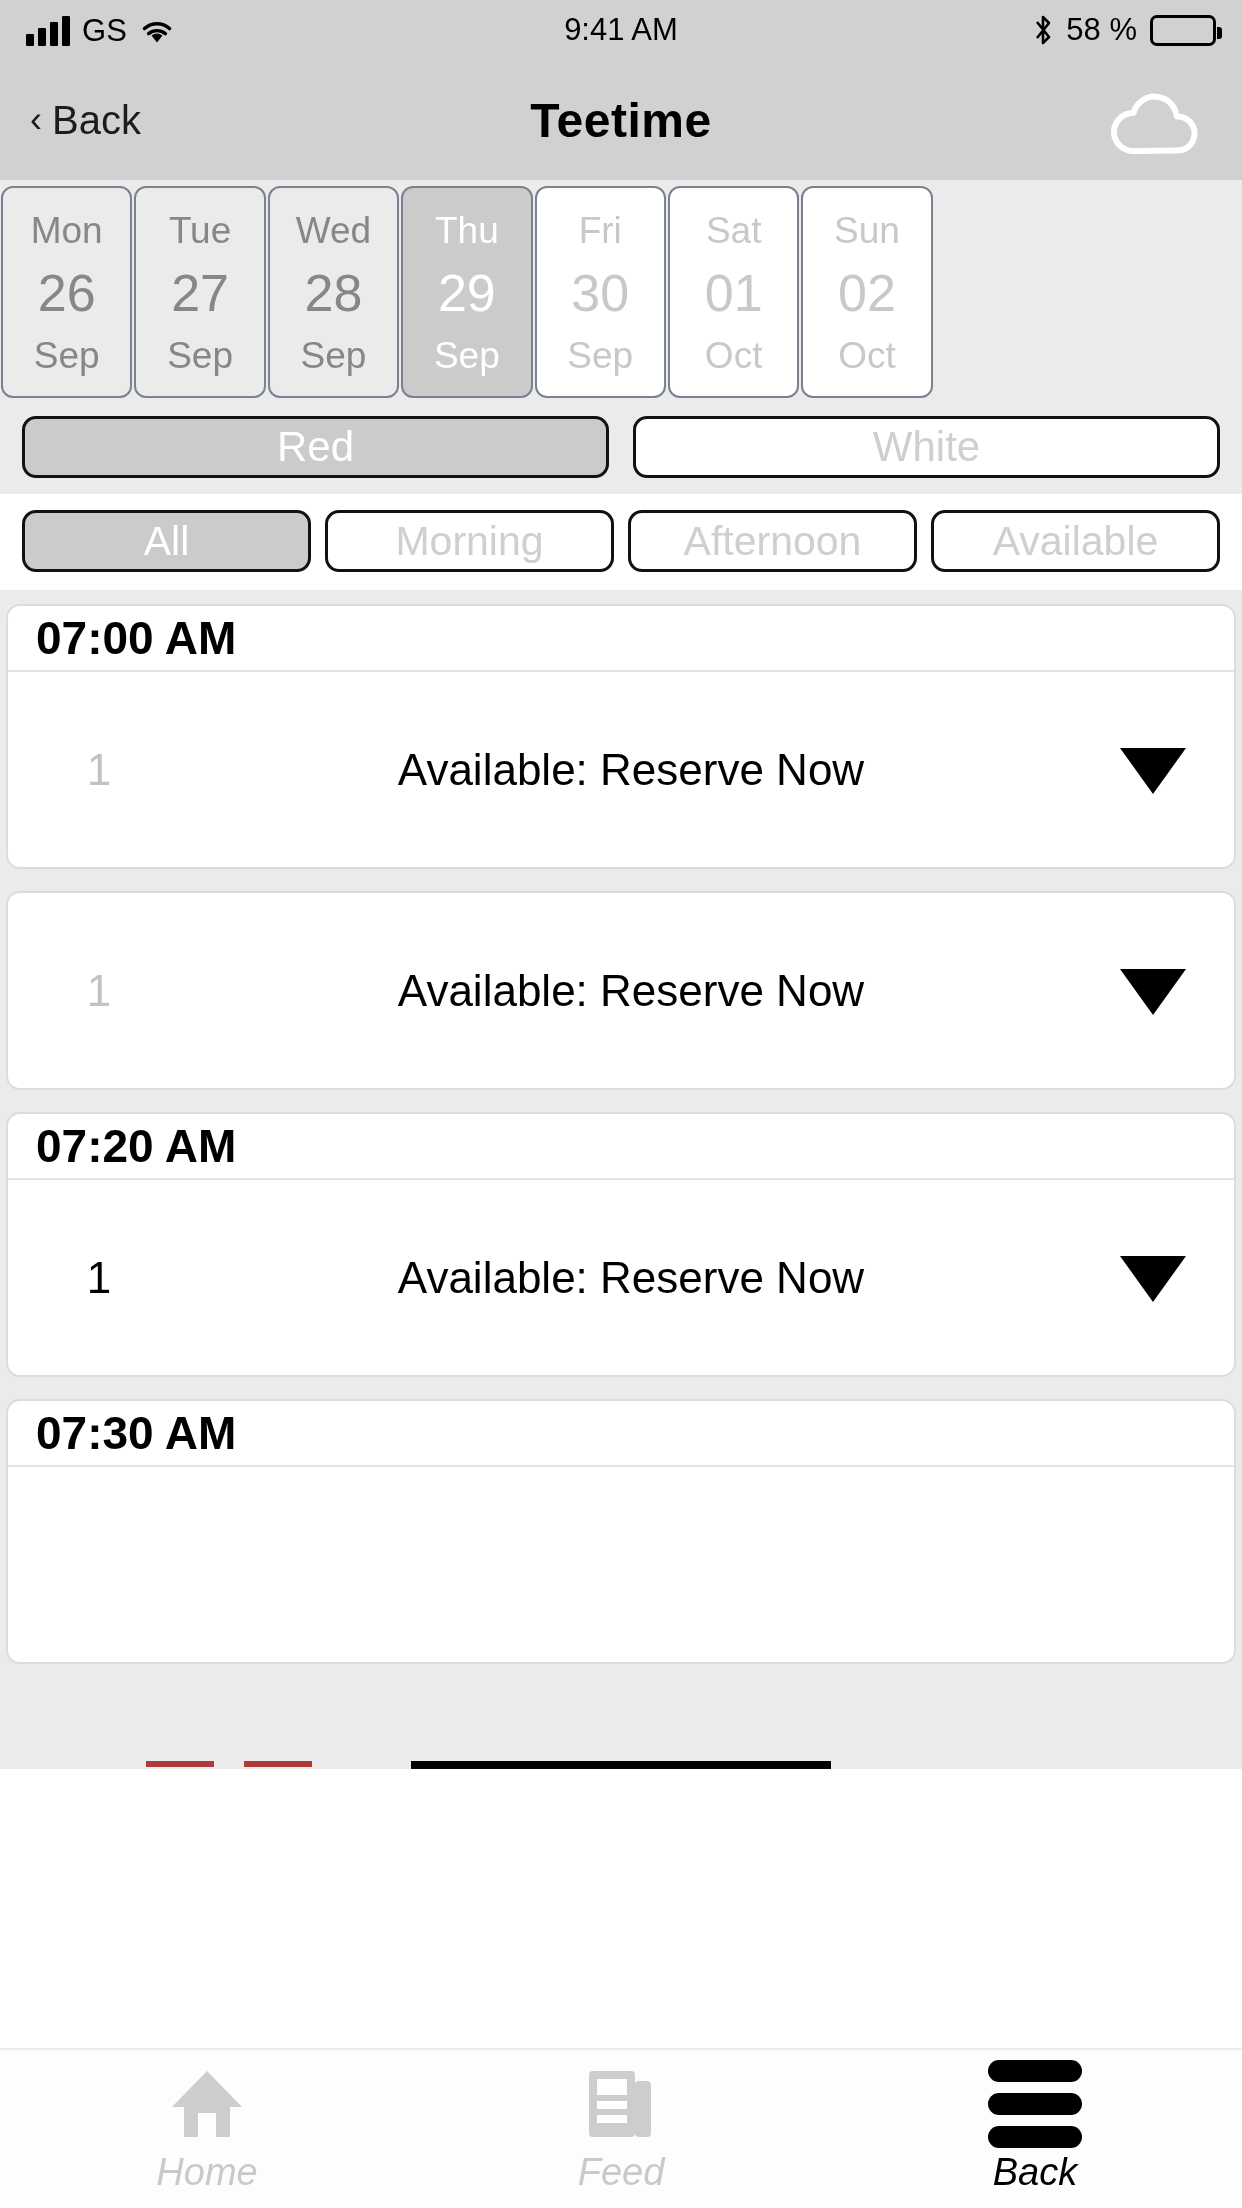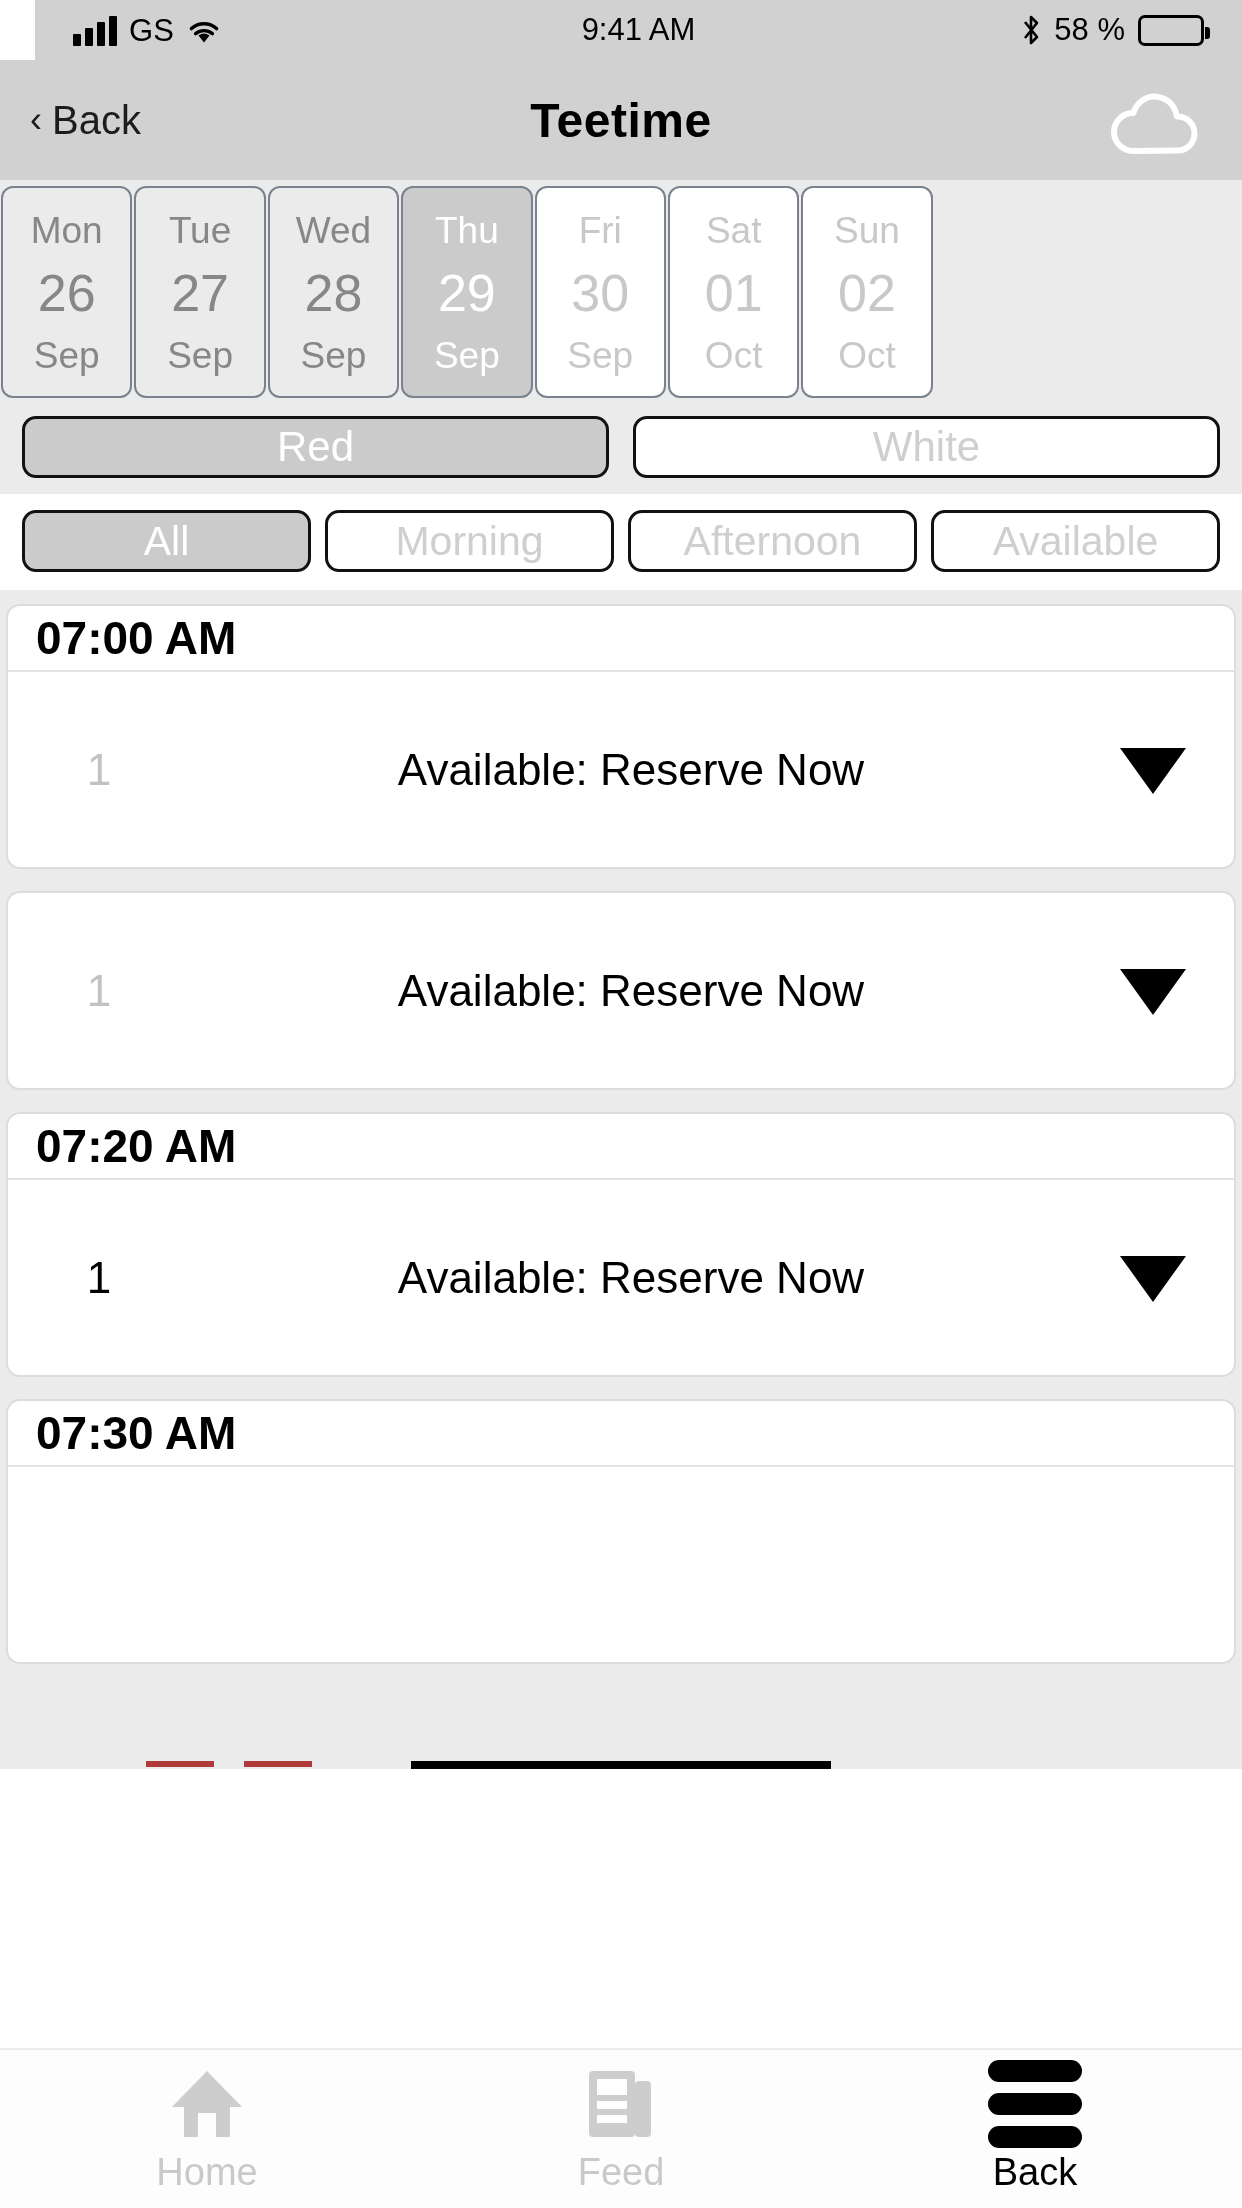--- a/index.html
+++ b/index.html
@@ -8,21 +8,21 @@
     font-family:"Liberation Sans", sans-serif;
     background:#ffffff;
     overflow:hidden;
     position:relative;
   }
 
   
   .statusbar{
     height:60px; background:#d1d1d1;
     display:flex; align-items:center;
-    padding:0 38px; position:relative;margin-left:35px;
+    padding:0 26px; position:relative;
   }
   .sb-left{ display:flex; align-items:flex-end; gap:12px; }
   .signal{ display:flex; align-items:flex-end; gap:4px; height:30px; }
   .signal i{ display:block; width:8px; background:#000; border-radius:1px; }
   .signal i:nth-child(1){ height:12px; }
   .signal i:nth-child(2){ height:18px; }
   .signal i:nth-child(3){ height:24px; }
   .signal i:nth-child(4){ height:30px; }
   .carrier{ font-size:31px; color:#000; line-height:1; letter-spacing:.2px; }
   .wifi{ width:36px; height:30px; position:relative; }
@@ -156,21 +156,21 @@
     position:absolute; left:0; right:0; bottom:0;
     height:160px; background:#fdfdfd;
     border-top:2px solid #ececec;
     display:flex; align-items:center;
   }
   .tab{
     flex:1; display:flex; flex-direction:column;
     align-items:center; justify-content:center; gap:12px;
   }
   .tab-ico{ height:74px; display:flex; align-items:center; justify-content:center; }
-  .tab-label{ font-size:38px; color:#c9c9c9; line-height:1; }
+  .tab-label{ font-size:38px; color:#c9c9c9; line-height:1;font-style:italic; }
   .tab.active .tab-label{ color:#000; }
   .hamburger{ display:flex; flex-direction:column; gap:11px; }
   .hamburger i{ display:block; width:94px; height:22px; background:#000; border-radius:11px; }
 </style>
 </head>
 <body>
 
 <div class="statusbar">
   <div class="sb-left">
     <span class="signal">

